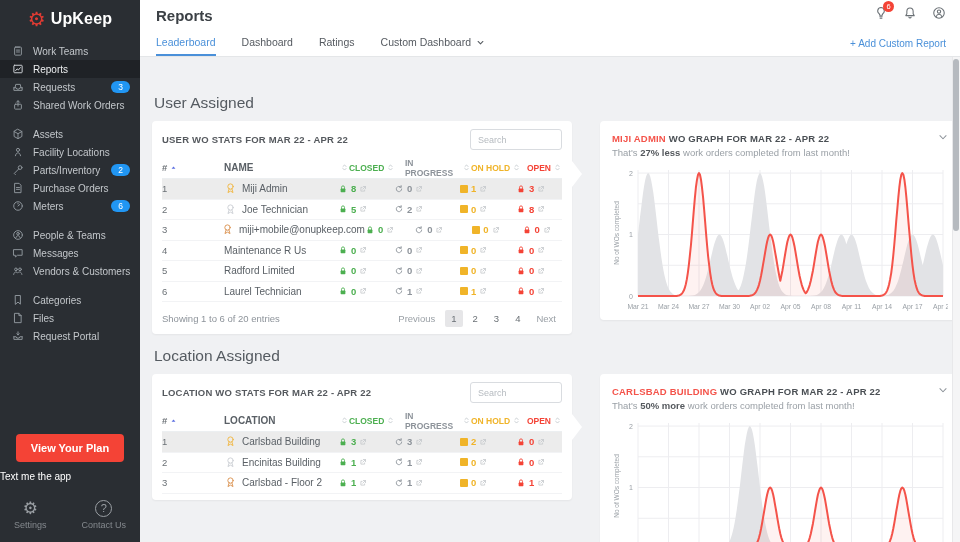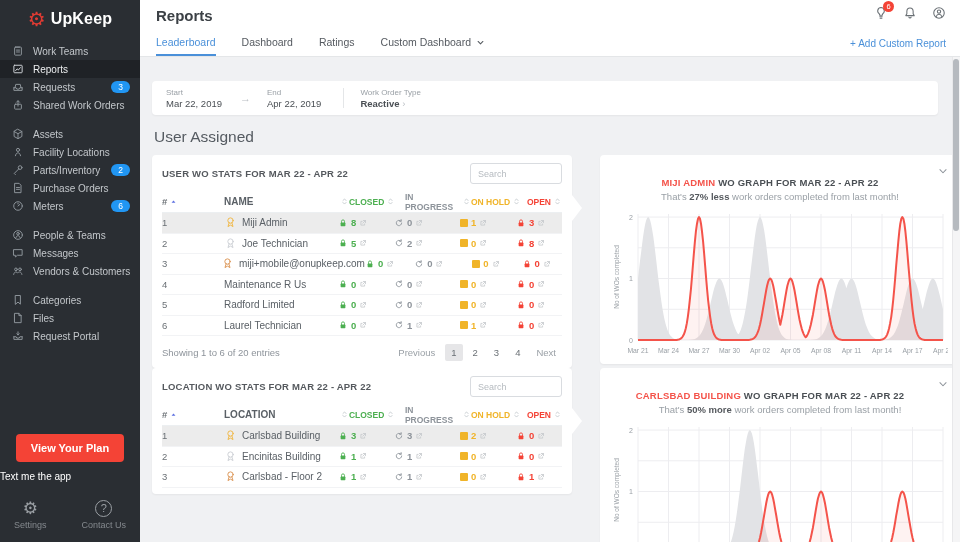--- a/index.html
+++ b/index.html
@@ -86,21 +86,21 @@
   .sq { width:8px; height:8px; background:currentColor; border-radius:1px; display:inline-block; }
   .ext { display:flex; color:#c4c8cc; }
   .tfoot { display:flex; align-items:center; justify-content:space-between; padding-top:7px; height:26px; }
   .tfoot-info { font-size:9.5px; color:#8d939a; }
   .pager { display:flex; align-items:center; gap:4px; }
   .pg { font-size:9.5px; color:#6a7075; padding:3px 6px; border-radius:2px; cursor:pointer; }
   .pg.nav { color:#9aa0a6; }
   .pg.active { background:#e6e6e8; }
 
   
-  .ccard { position:relative; flex:1; background:#fff; border-radius:4px; box-shadow:0 1px 2px rgba(0,0,0,.05); padding:22px 12px 6px 12px;text-align:center; }
+  .ccard { position:relative; flex:1; background:#fff; border-radius:4px; box-shadow:0 1px 2px rgba(0,0,0,.05); padding:12px 12px 6px 12px; }
   .ccard-title { font-size:9.5px; font-weight:bold; color:#4a4f54; letter-spacing:.2px; padding-right:20px; }
   .ccard-title .hl { color:#f4534a; }
   .ccard-sub { font-size:9.5px; color:#9aa0a6; margin-top:3px; }
   .ccard-sub b { color:#55595e; }
   .ccard-chev { position:absolute; top:9px; right:10px; color:#8d939a; cursor:pointer; display:flex; }
   svg.chart { display:block; margin-top:4px; }
 </style>
 </head>
 <body>
 
@@ -312,36 +312,20 @@
               <svg width="11" height="11" viewBox="0 0 16 16" fill="none" stroke="currentColor" stroke-width="1.5" stroke-linecap="round" stroke-linejoin="round">
                 <path d="M4.5 6.5L8 10l3.5-3.5"></path>
               </svg>
             </span></div>
         </div>
       <a class="add-report">+ Add Custom Report</a>
     </div>
 
     <div class="content">
 
-      <div class="filter-card">
-        <div class="fgroup">
-          <div class="flabel">Start</div>
-          <div class="fvalue">Mar 22, 2019</div>
-        </div>
-        <span class="farrow">→</span>
-        <div class="fgroup">
-          <div class="flabel">End</div>
-          <div class="fvalue">Apr 22, 2019</div>
-        </div>
-        <div class="fdiv"></div>
-        <div class="fgroup">
-          <div class="flabel">Work Order Type</div>
-          <div class="fvalue bold"><span>Reactive</span> <span class="fchev">›</span></div>
-        </div>
-      </div>
 
       <h2 class="sec-heading">User Assigned</h2>
       <div class="sec-row">
         <div class="tcard">
           <div class="connector"></div>
           <div class="tcard-head">
             <div class="tcard-title">USER WO STATS FOR MAR 22 - APR 22</div>
             <input class="search-in" placeholder="Search" style="">
           </div>
           <div class="ttable">
@@ -831,20 +815,21 @@
               <text x="209" y="147" font-size="6.8" fill="#9aa0a6" text-anchor="middle">Apr 08</text>
               <text x="239.5" y="147" font-size="6.8" fill="#9aa0a6" text-anchor="middle">Apr 11</text>
               <text x="270" y="147" font-size="6.8" fill="#9aa0a6" text-anchor="middle">Apr 14</text>
               <text x="300.5" y="147" font-size="6.8" fill="#9aa0a6" text-anchor="middle">Apr 17</text>
               <text x="331" y="147" font-size="6.8" fill="#9aa0a6" text-anchor="middle">Apr 20</text>
               <text x="7" y="71" font-size="6.5" fill="#9aa0a6" text-anchor="middle" transform="rotate(-90 7 71)">No of WOs completed</text>
             </svg>
         </div>
       </div>
 
+      <h2 class="sec-heading">Location Assigned</h2>
       <div class="sec-row">
         <div class="tcard">
           <div class="connector"></div>
           <div class="tcard-head">
             <div class="tcard-title">LOCATION WO STATS FOR MAR 22 - APR 22</div>
             <input class="search-in" placeholder="Search" style="">
           </div>
           <div class="ttable">
               <div class="thead">
                 <div class="th h-rank c-rank">#<span class="sorti">

